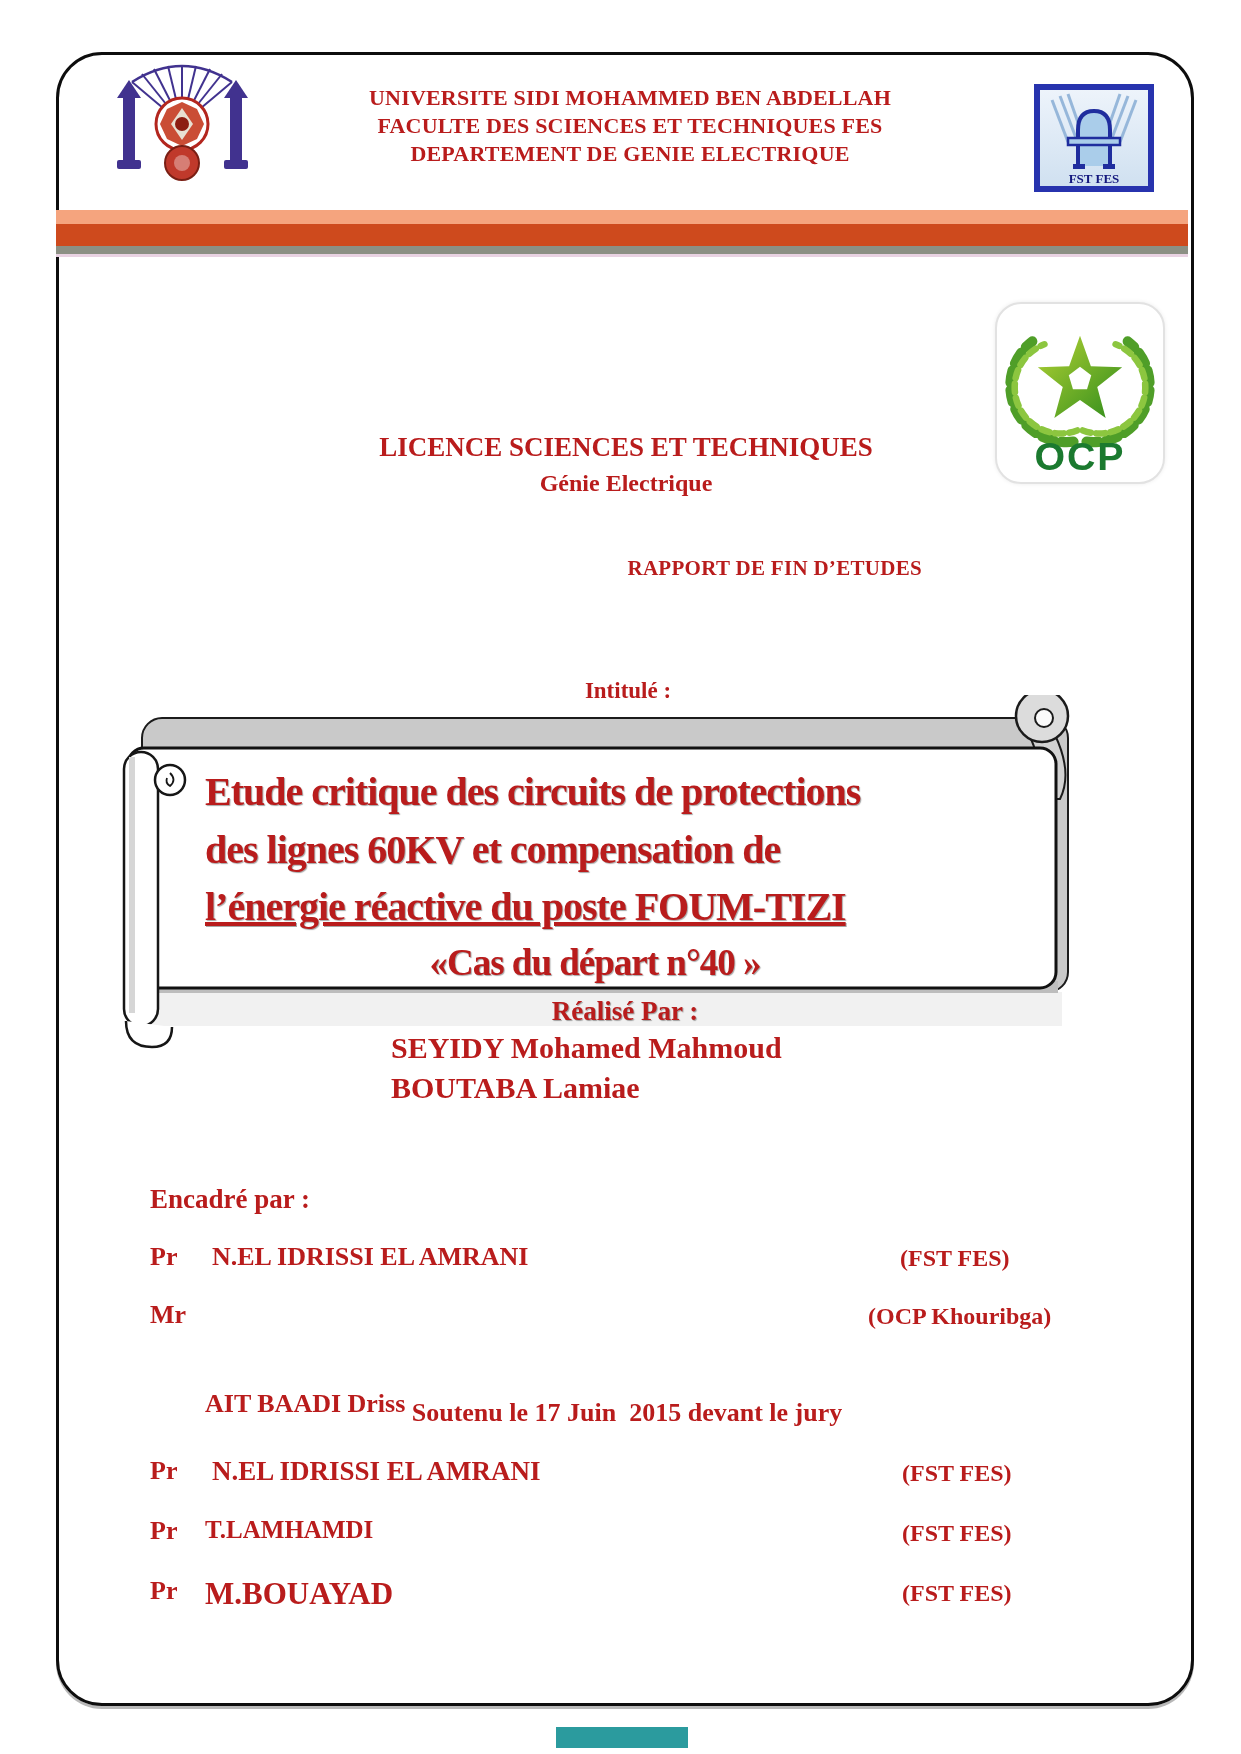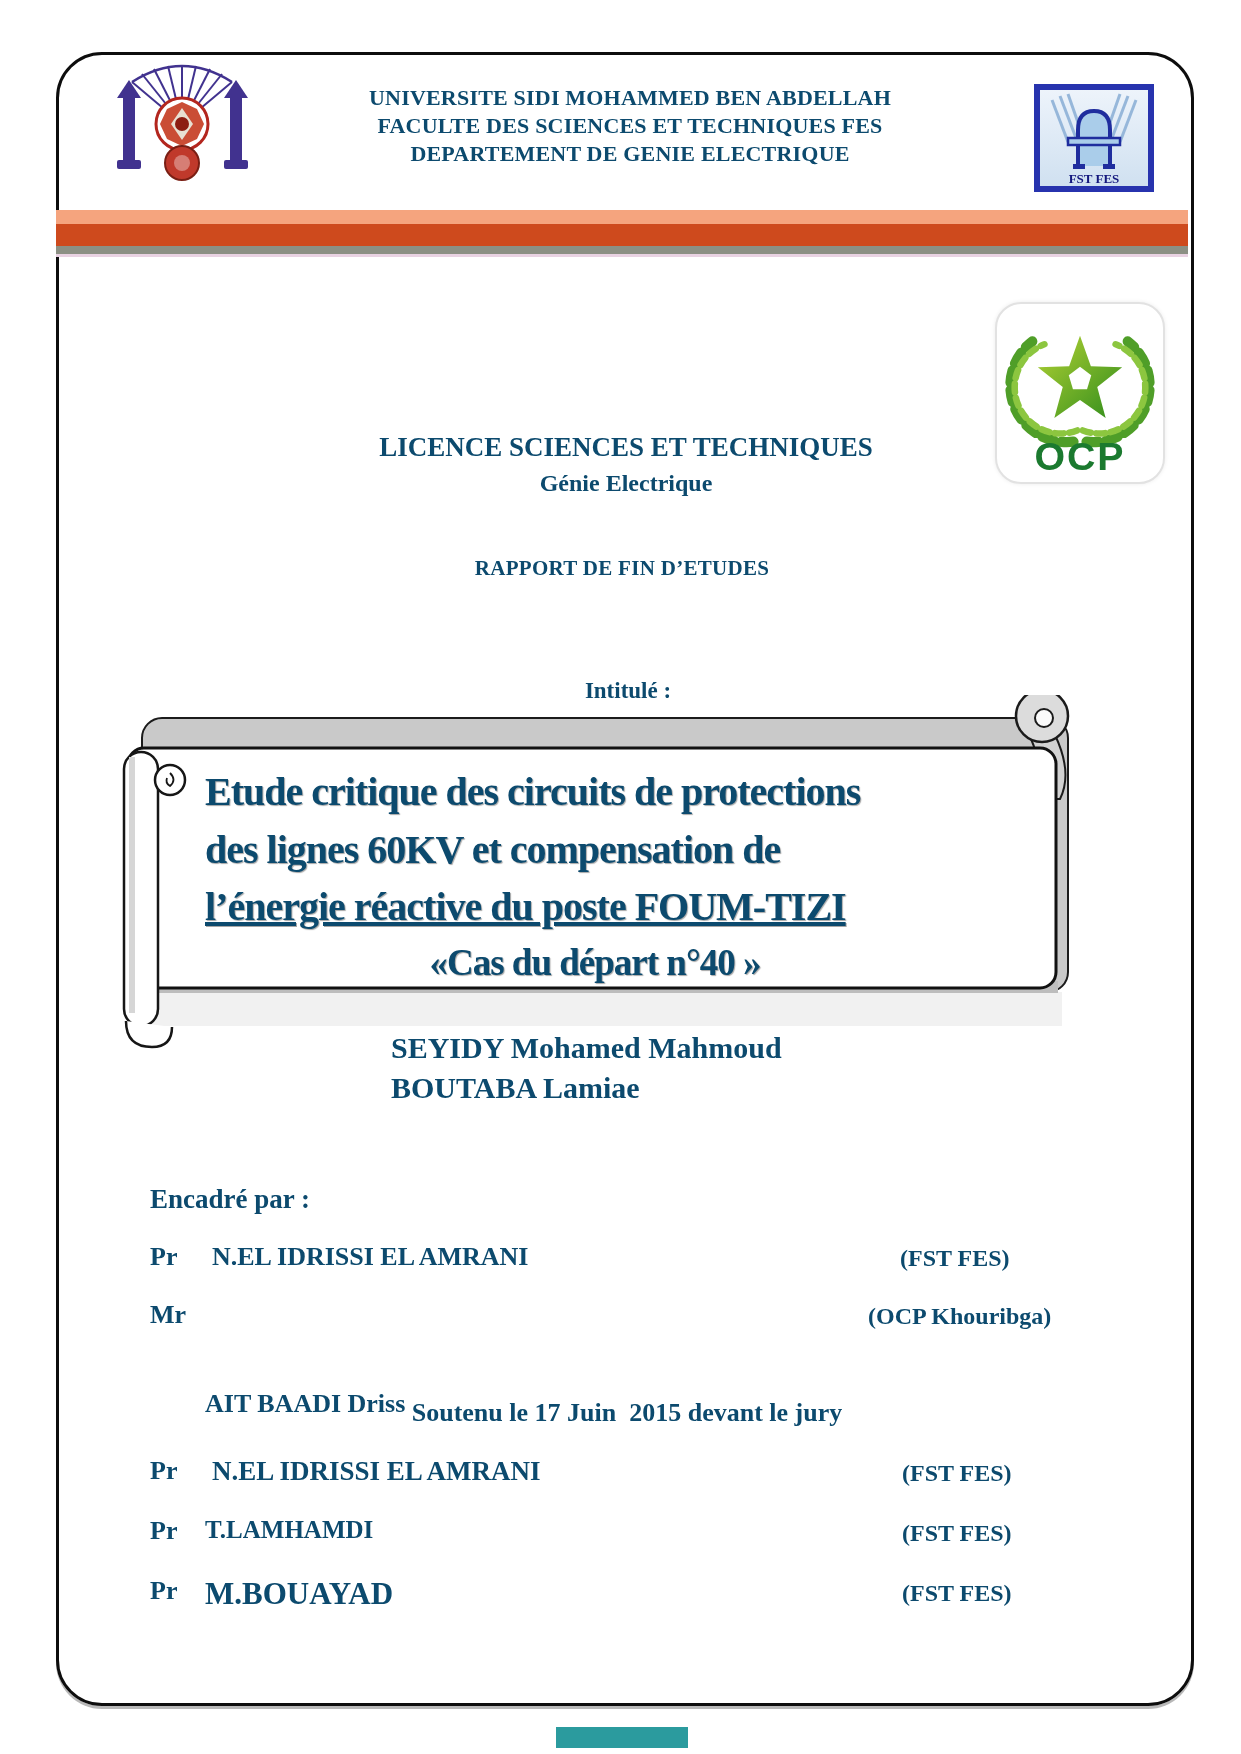--- a/index.html
+++ b/index.html
@@ -1,33 +1,33 @@
 <!DOCTYPE html>
 <html><head>
 <meta charset="utf-8">
 <style>
   html,body{margin:0;padding:0;background:#ffffff;}
   .page{position:relative;width:1241px;height:1754px;background:#ffffff;overflow:hidden;
-        font-family:"Liberation Serif",serif;color:#0c4a6e;}
+        font-family:"Liberation Serif",serif;color:#b91c1c;}
   .abs{position:absolute;}
   .b{font-weight:bold;}
   .ctr{text-align:center;}
   .frame{left:56px;top:52px;width:1132px;height:1648px;border:3px solid #0d0d0d;border-radius:46px;
          box-shadow:0 3px 0 rgba(0,0,0,0.28);}
   
   .hdr-lines{left:230px;top:84px;width:800px;font-size:22px;line-height:28px;letter-spacing:.2px;}
   .hdr-lines div{white-space:nowrap;}
   
   .bar{left:56px;top:210px;width:1132px;height:44px;
        background:linear-gradient(#F5A47E 0%,#F5A47E 31%,#CE4A1D 31%,#CE4A1D 81%,#8C9084 81%,#8C9084 100%);}
   .bar-underline{left:56px;top:254px;width:1132px;height:3px;background:#e9d2e2;}
   
   .lic1{left:326px;top:432px;width:600px;font-size:27px;}
   .lic2{left:326px;top:470px;width:600px;font-size:24px;}
-  .rapport{left:322px;top:556px;width:600px;font-size:21px;letter-spacing:.3px;}
+  .rapport{left:322px;top:556px;width:600px;font-size:21px;letter-spacing:.3px;text-align:right;}
   .intitule{left:328px;top:678px;width:600px;font-size:23px;}
   
   .univ-logo{left:105px;top:64px;width:155px;height:122px;}
   .fst-logo{left:1034px;top:84px;width:120px;height:108px;}
   .ocp-box{left:995px;top:302px;width:166px;height:178px;background:#fff;border:2px solid #e2e2e2;
            border-radius:26px;box-shadow:0 0 4px rgba(0,0,0,.08);}
   
   .scroll-svg{left:110px;top:695px;width:990px;height:370px;}
   .grayband{left:135px;top:992px;width:927px;height:34px;background:#f1f1f1;}
   .t1{left:205px;top:768px;font-size:40px;letter-spacing:-1px;white-space:nowrap;
@@ -160,20 +160,21 @@
     <path d="M16,326 Q16,352 42,352 Q62,352 62,332" fill="#ffffff" stroke="#161616" stroke-width="2.5"></path>
     <circle cx="60" cy="85" r="15" fill="#ffffff" stroke="#161616" stroke-width="2.5"></circle>
     <path d="M60,78 Q67,85 60,91 Q55,88 57,83" fill="none" stroke="#161616" stroke-width="1.8"></path>
   </svg>
 
   <div class="abs t1 b">Etude critique des circuits de protections</div>
   <div class="abs t1 t2 b">des lignes 60KV et compensation de</div>
   <div class="abs t1 t3 b">l’énergie réactive du poste FOUM-TIZI</div>
   <div class="abs t1 t4 b">«Cas du départ n°40 »</div>
 
+  <div class="abs realise b ctr nw">Réalisé Par :</div>
   <div class="abs auth1 b nw">SEYIDY Mohamed Mahmoud</div>
   <div class="abs auth2 b nw">BOUTABA Lamiae</div>
 
   <div class="abs encadre-label b nw">Encadré par :</div>
 
   <div class="abs b row-title nw" style="left:150px;top:1242px;">Pr</div>
   <div class="abs b row-name nw" style="left:212px;top:1242px;">N.EL IDRISSI EL AMRANI</div>
   <div class="abs b aff" style="left:900px;top:1245px;">(FST FES)</div>
 
   <div class="abs b row-title nw" style="left:150px;top:1300px;">Mr</div>

